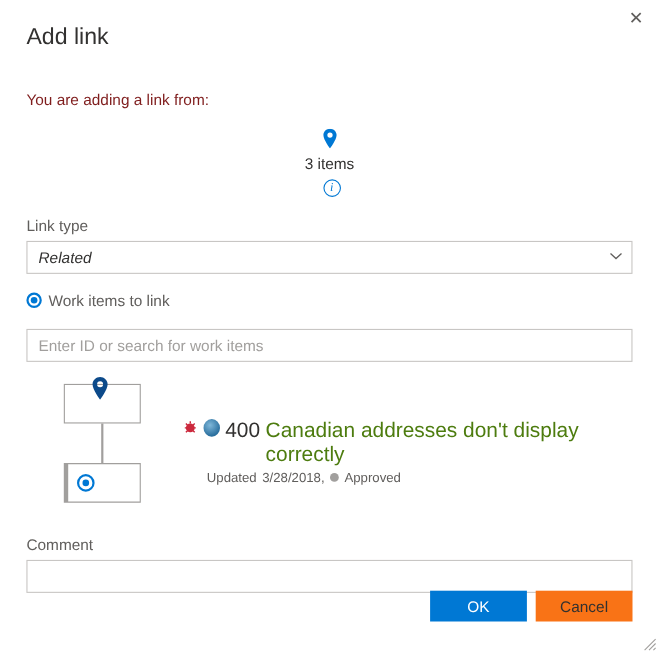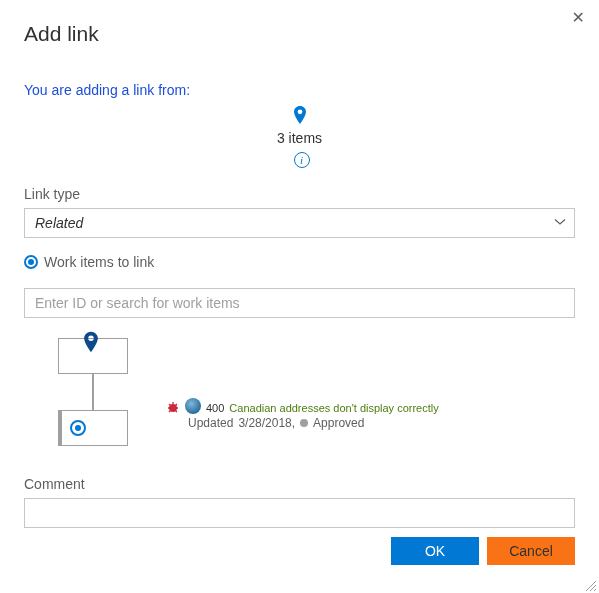--- a/index.html
+++ b/index.html
@@ -27,22 +27,22 @@
     line-height: 1;
   }
   .title {
     font-size: 21px;
     font-weight: 400;
     margin: 2px 0 36px 0;
     color: #323130;
   }
   .subhead {
     font-size: 14px;
-    margin-bottom: 8px;
-    color: #1d4ed8;
+    margin-bottom: 19px;
+    color: #7f1d1d;
   }
   .items-row {
     display: flex;
     align-items: center;
     gap: 6px;
     margin-bottom: 18px;
     flex-direction: column;
   }
   .pin-icon svg { display:block; }
   .items-count { font-size: 14px; }
@@ -146,23 +146,23 @@
     left: 48px;
     top: 46px;
     height: 36px;
   }
   .work-item-info {
     flex: 1;
     padding-bottom: 18px;
   }
   .wi-title-row {
     display: flex;
-    align-items: flex-end;
+    align-items: flex-start;
     gap: 5px;
-    font-size: 11px;
+    font-size: 19px;
   }
   .bug-icon {
     color: #cc293d;
     font-size: 14px;
     display:inline-flex;
   }
   .avatar {
     width: 16px; height: 16px;
     border-radius: 50%;
     background: radial-gradient(circle at 40% 35%, #7fb7d9 0%, #2a6f9e 70%);

